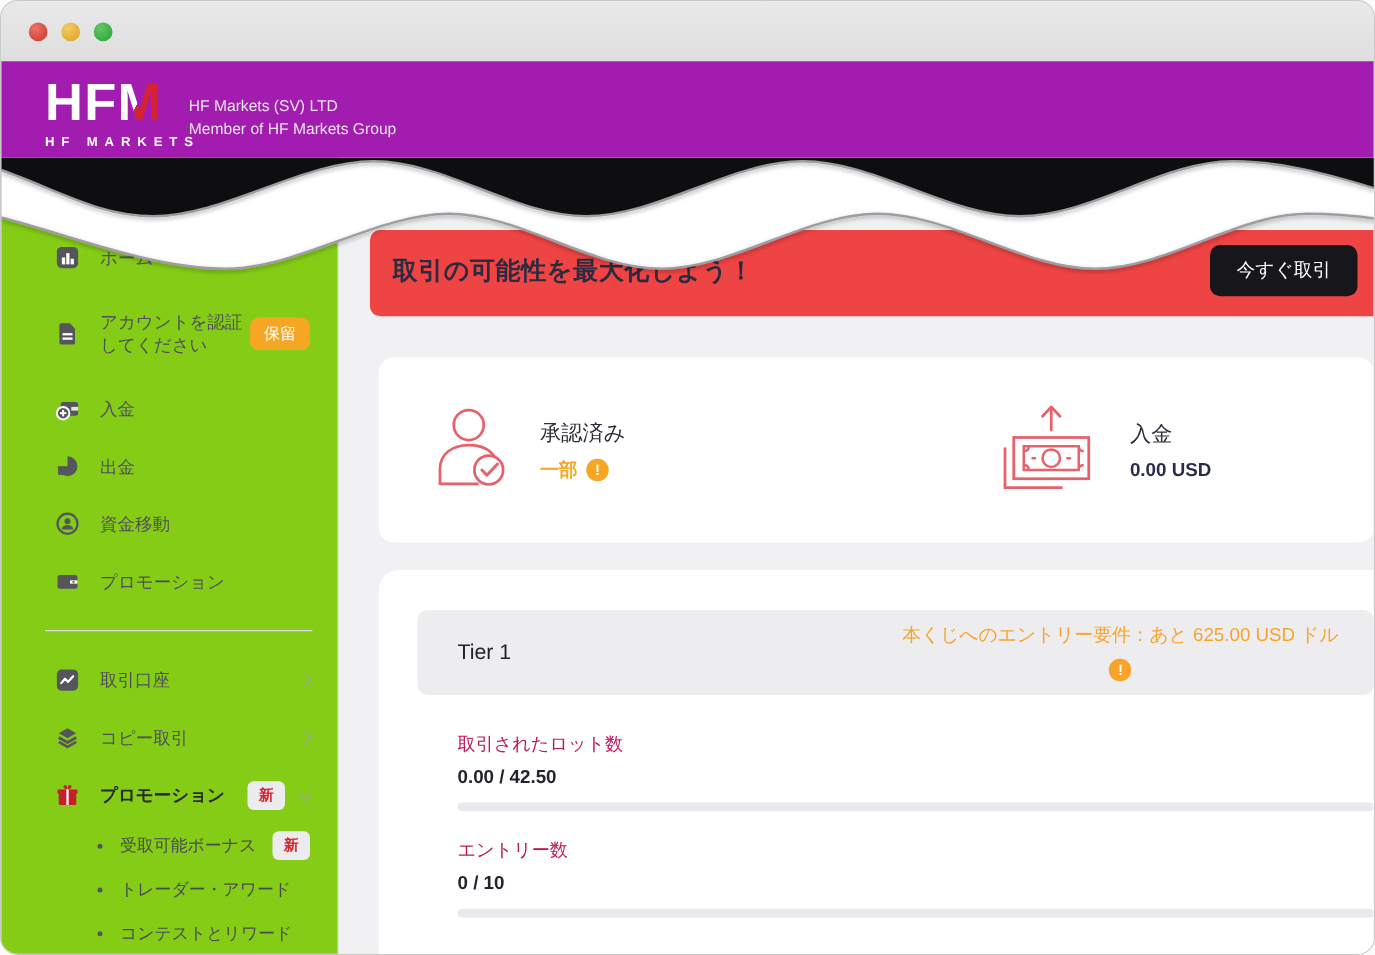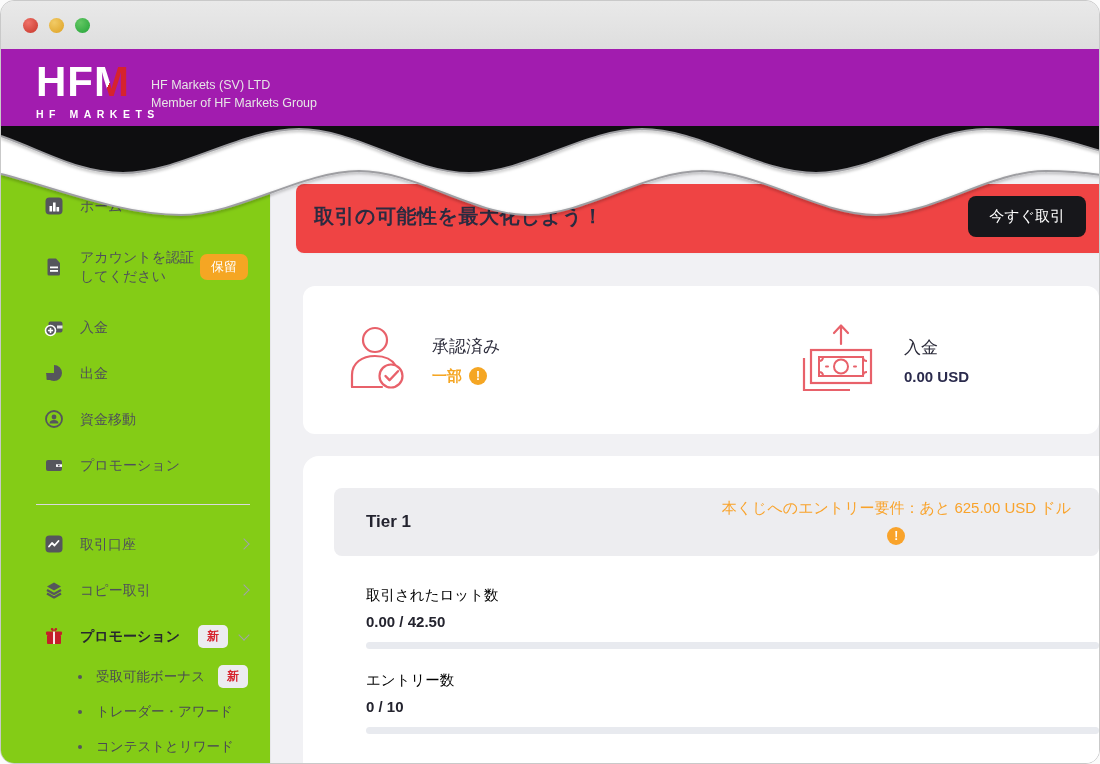--- a/index.html
+++ b/index.html
@@ -59,25 +59,25 @@
   
   .statuscard{margin:33px 0 0 7px;background:#fff;border-radius:12px;height:148px;display:flex;align-items:center;padding:0 130px 0 45px;justify-content:space-between;}
   .sgroup{display:flex;align-items:center;gap:26px;}
   .sgroup .txt .t1{font-size:17px;color:#2b2b3a;font-weight:500;margin-bottom:9px;}
   .sgroup .txt .t2{font-size:15px;font-weight:bold;color:var(--accent_orange);display:flex;align-items:center;gap:7px;}
   .sgroup .txt .t2.dark{color:#2b2b4d;}
   .excl{width:18px;height:18px;border-radius:50%;background:var(--accent_orange);color:#fff;font-size:12px;font-weight:bold;display:inline-flex;align-items:center;justify-content:center;flex-shrink:0;}
   
   .tiercard{margin:22px -40px 0 7px;background:#fff;border-radius:16px;padding:32px 40px 40px 31px;}
   .tierhead{background:#ededf0;border-radius:8px;height:68px;display:flex;align-items:center;padding:0 28px 0 32px;}
-  .tierhead .title{font-size:17px;font-weight:bold;color:#23232f;}
+  .tierhead .title{font-size:17px;font-weight:normal;color:#23232f;}
   .tierreq{margin-left:auto;display:flex;align-items:center;gap:9px;color:var(--tier_orange);font-size:15px;font-weight:500;flex-direction:column;}
   .metrics{padding:30px 0 0 32px;}
   .metric{margin-bottom:22px;}
-  .metric .mlabel{font-size:14.5px;color:#000000;margin-bottom:8px;}
+  .metric .mlabel{font-size:14.5px;color:#be185d;margin-bottom:8px;}
   .metric .mvalue{font-size:15px;font-weight:bold;color:#23232e;margin-bottom:12px;}
   .track{height:7px;border-radius:4px;background:var(--progress_track);overflow:hidden;}
   .fill{height:100%;background:var(--accent_orange);width:0%;}
 </style>
 </head>
 <body>
 
 <div class="window">
 
   <div class="titlebar">

